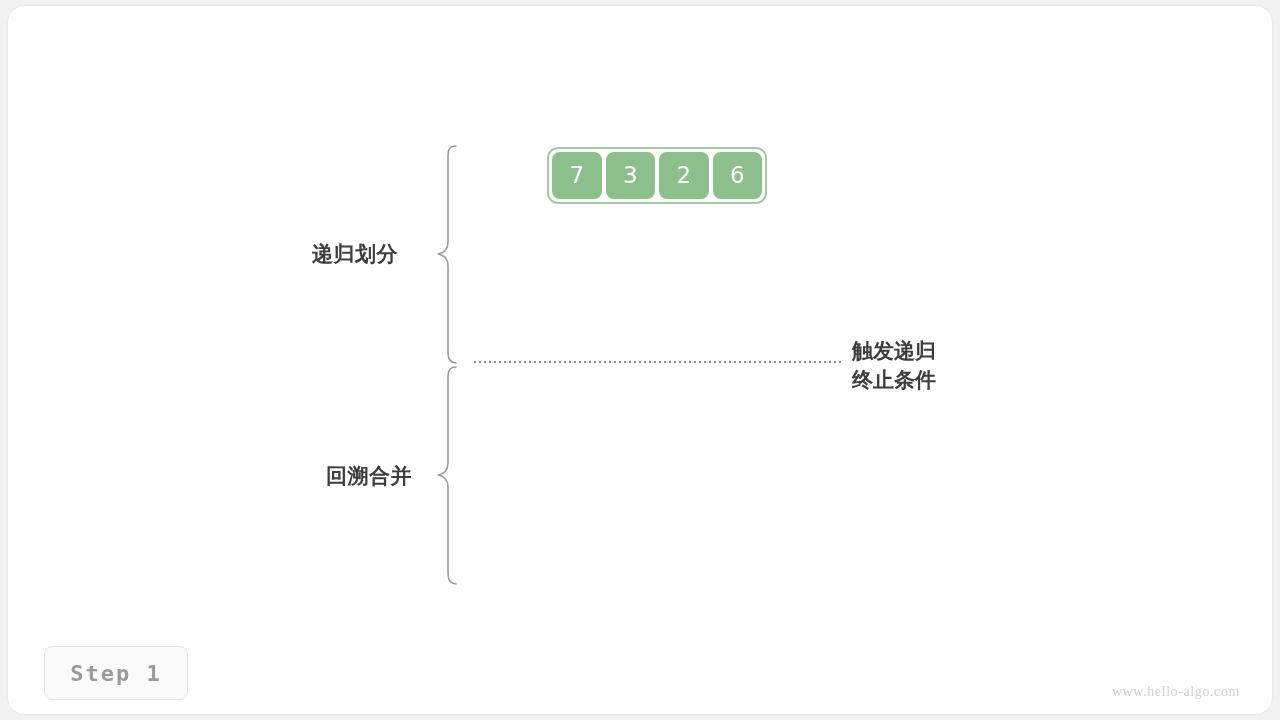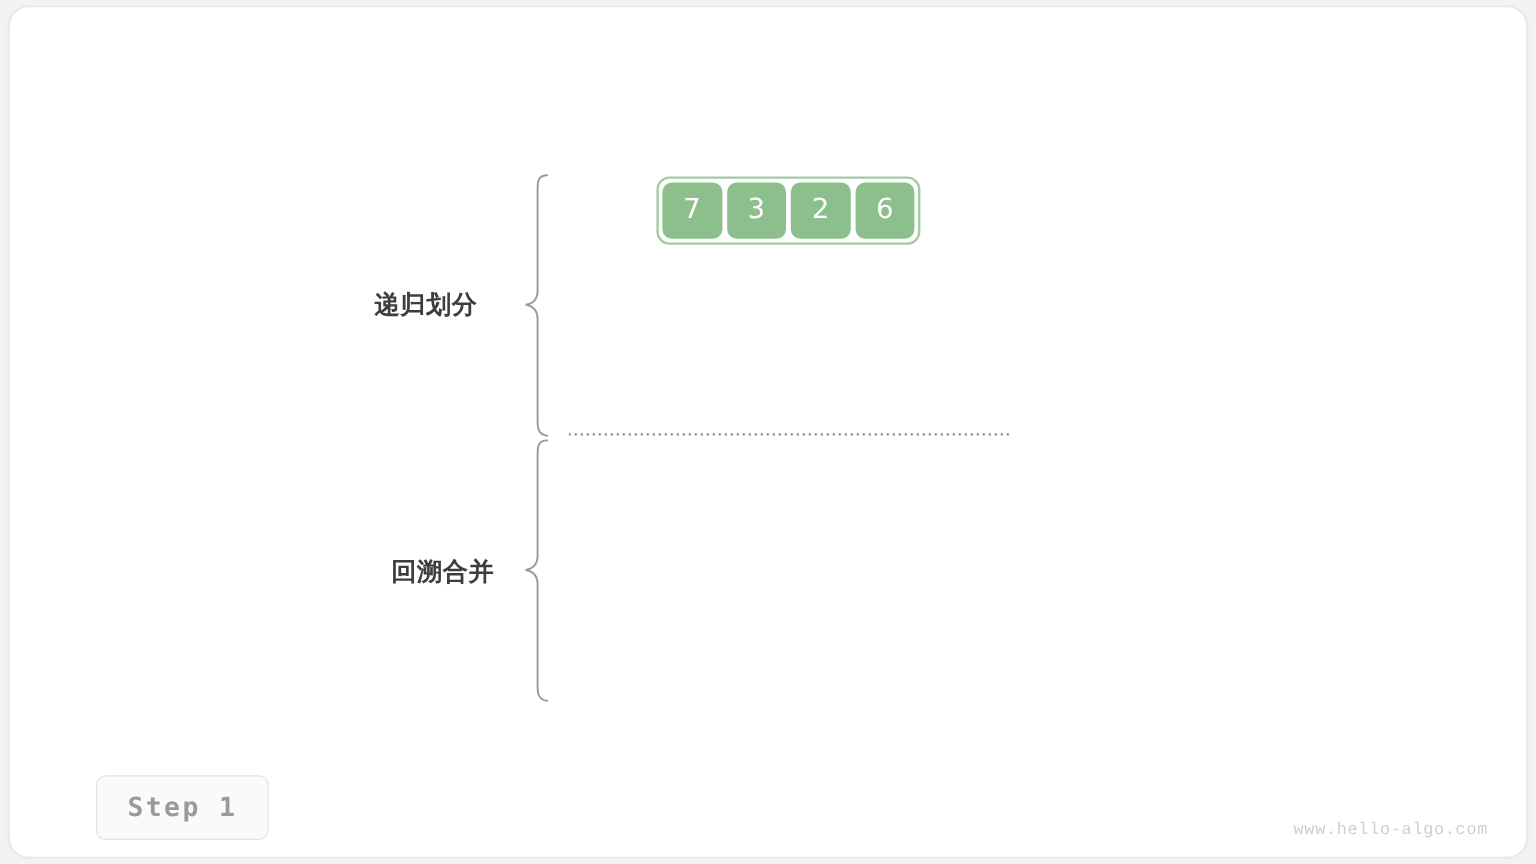--- a/index.html
+++ b/index.html
@@ -113,32 +113,31 @@
     border: 1px solid #e3e3e3;
     border-radius: 8px;
     display: flex;
     align-items: center;
     justify-content: center;
     color: #9a9a9a;
     font-size: 22px;
     font-weight: bold;
     letter-spacing: 2px;
     font-family: "DejaVu Sans Mono", "Liberation Mono", monospace;
-    margin-left: 36px;
   }
 
   
   .watermark {
     position: absolute;
     right: 32px;
     bottom: 14px;
     color: #cfcfcf;
     font-size: 14px;
     letter-spacing: 0.6px;
-    font-family: Liberation Mono, monospace;
+    font-family: Liberation Serif, serif;
   }
 </style>
 </head>
 <body>
 
 <div id="canvas">
   <div class="card">
 
     <div class="array-group">
       <div class="cell">7</div>
@@ -157,19 +156,23 @@
       <svg width="22" height="222" viewBox="0 0 22 222">
         <path d="M20 2 C12 2 12 8 12 14 L12 98 C12 106 8 109 2 110 C8 111 12 114 12 122 L12 206 C12 212 12 218 20 219" fill="none" stroke="#9a9a9a" stroke-width="1.6" stroke-linecap="round"></path>
       </svg>
     </div>
 
     <div class="section-label" id="label-divide">递归划分</div>
     <div class="section-label" id="label-merge">回溯合并</div>
 
     <div class="divider"></div>
 
+    <div class="annotation">
+      <div>触发递归</div>
+      <div>终止条件</div>
+    </div>
 
     <div class="step-badge">Step 1</div>
 
     <div class="watermark">www.hello-algo.com</div>
 
   </div>
 </div>
 
 </body></html>

